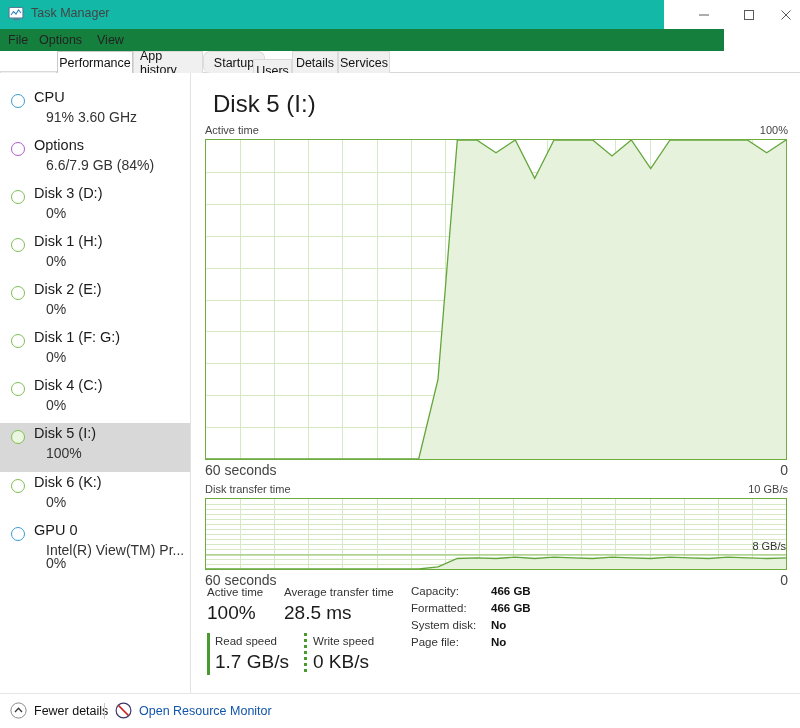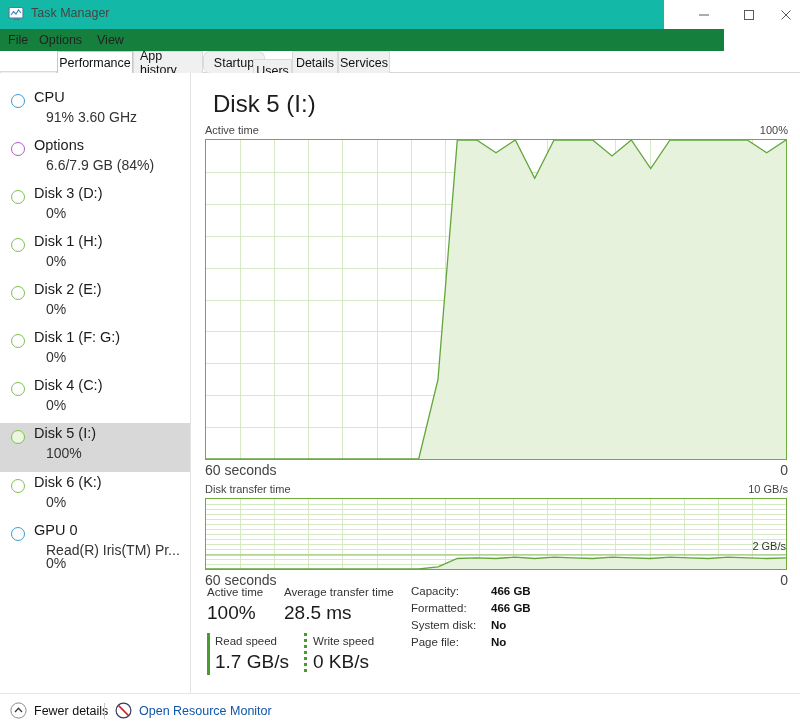--- a/index.html
+++ b/index.html
@@ -259,21 +259,21 @@
       <div class="side-sub sub1">100%</div>
     </div>
     <div class="side-item" style="top: 399px;">
       <div class="side-dot" style="border-color: rgb(127, 191, 79); background: rgb(255, 255, 255);"></div>
       <div class="side-title">Disk 6 (K:)</div>
       <div class="side-sub sub1">0%</div>
     </div>
     <div class="side-item" style="top: 447px;">
       <div class="side-dot" style="border-color: rgb(59, 155, 212); background: rgb(255, 255, 255);"></div>
       <div class="side-title">GPU 0</div>
-      <div class="side-sub sub1">Read(R) Iris(TM) Pr...</div>
+      <div class="side-sub sub1">Intel(R) View(TM) Pr...</div>
       <div class="side-sub sub2">0%</div>
     </div>
   </div>
 
 <div id="main">
   <div id="disk-title">Disk 5 (I:)</div>
 <div class="gtop-label" style="left: 14px; top: 51px;">Active time</div>
     <div class="gtop-label" style="right: 12px; top: 51px;">100%</div>
     <div class="graphbox" style="left: 14px; top: 66px; width: 582px; height: 321px;">
       <div class="gridv" style="left: 34px;"></div>
@@ -339,21 +339,21 @@
       <div class="gridh" style="top: 50px;"></div>
       <div class="gridh" style="top: 55px;"></div>
       <div class="gridh" style="top: 60px;"></div>
       <div class="gridh" style="top: 65px;"></div>
       <svg width="580" height="70" viewBox="0 0 580 70" preserveAspectRatio="none" style="position: absolute; left: 0px; top: 0px;">
         <polygon points="0,70 0.0,70.0 19.3,70.0 38.7,70.0 58.0,70.0 77.3,70.0 96.7,70.0 116.0,70.0 135.3,70.0 154.7,70.0 174.0,70.0 193.3,70.0 212.7,70.0 232.0,67.9 251.3,59.5 270.7,58.8 290.0,59.5 309.3,58.1 328.7,59.5 348.0,58.1 367.3,58.8 386.7,59.5 406.0,58.1 425.3,58.8 444.7,59.5 464.0,58.1 483.3,58.8 502.7,59.5 522.0,58.1 541.3,58.8 560.7,59.5 580.0,58.8 580,70" fill="#e7f2dc"></polygon>
         <polyline points="0.0,70.0 19.3,70.0 38.7,70.0 58.0,70.0 77.3,70.0 96.7,70.0 116.0,70.0 135.3,70.0 154.7,70.0 174.0,70.0 193.3,70.0 212.7,70.0 232.0,67.9 251.3,59.5 270.7,58.8 290.0,59.5 309.3,58.1 328.7,59.5 348.0,58.1 367.3,58.8 386.7,59.5 406.0,58.1 425.3,58.8 444.7,59.5 464.0,58.1 483.3,58.8 502.7,59.5 522.0,58.1 541.3,58.8 560.7,59.5 580.0,58.8" fill="none" stroke="#62a63b" stroke-width="1.3"></polyline>
         <line x1="0" x2="580" y1="56" y2="56" stroke="#8cc063" stroke-width="1.2"></line>
       </svg>
     </div>
-    <div class="marker-label" style="right: 14px; top: 467px;">2 GB/s</div>
+    <div class="marker-label" style="right: 14px; top: 467px;">8 GB/s</div>
     <div class="ax-label" style="left: 14px; top: 499px;">60 seconds</div>
     <div class="ax-label" style="right: 12px; top: 499px;">0</div>
     <div class="stat-cap" style="left: 16px; top: 513px;">Active time</div>
     <div class="stat-val" style="left: 16px; top: 529px;">100%</div>
     <div class="stat-cap" style="left: 93px; top: 513px;">Average transfer time</div>
     <div class="stat-val" style="left: 93px; top: 529px;">28.5 ms</div>
     <div class="speed-bar-solid" style="left: 16px; top: 560px; height: 42px;"></div>
     <div class="stat-cap" style="left: 24px; top: 562px;">Read speed</div>
     <div class="stat-val" style="left: 24px; top: 578px;">1.7 GB/s</div>
     <div class="speed-bar-dotted" style="left: 113px; top: 560px; height: 42px;"></div>

